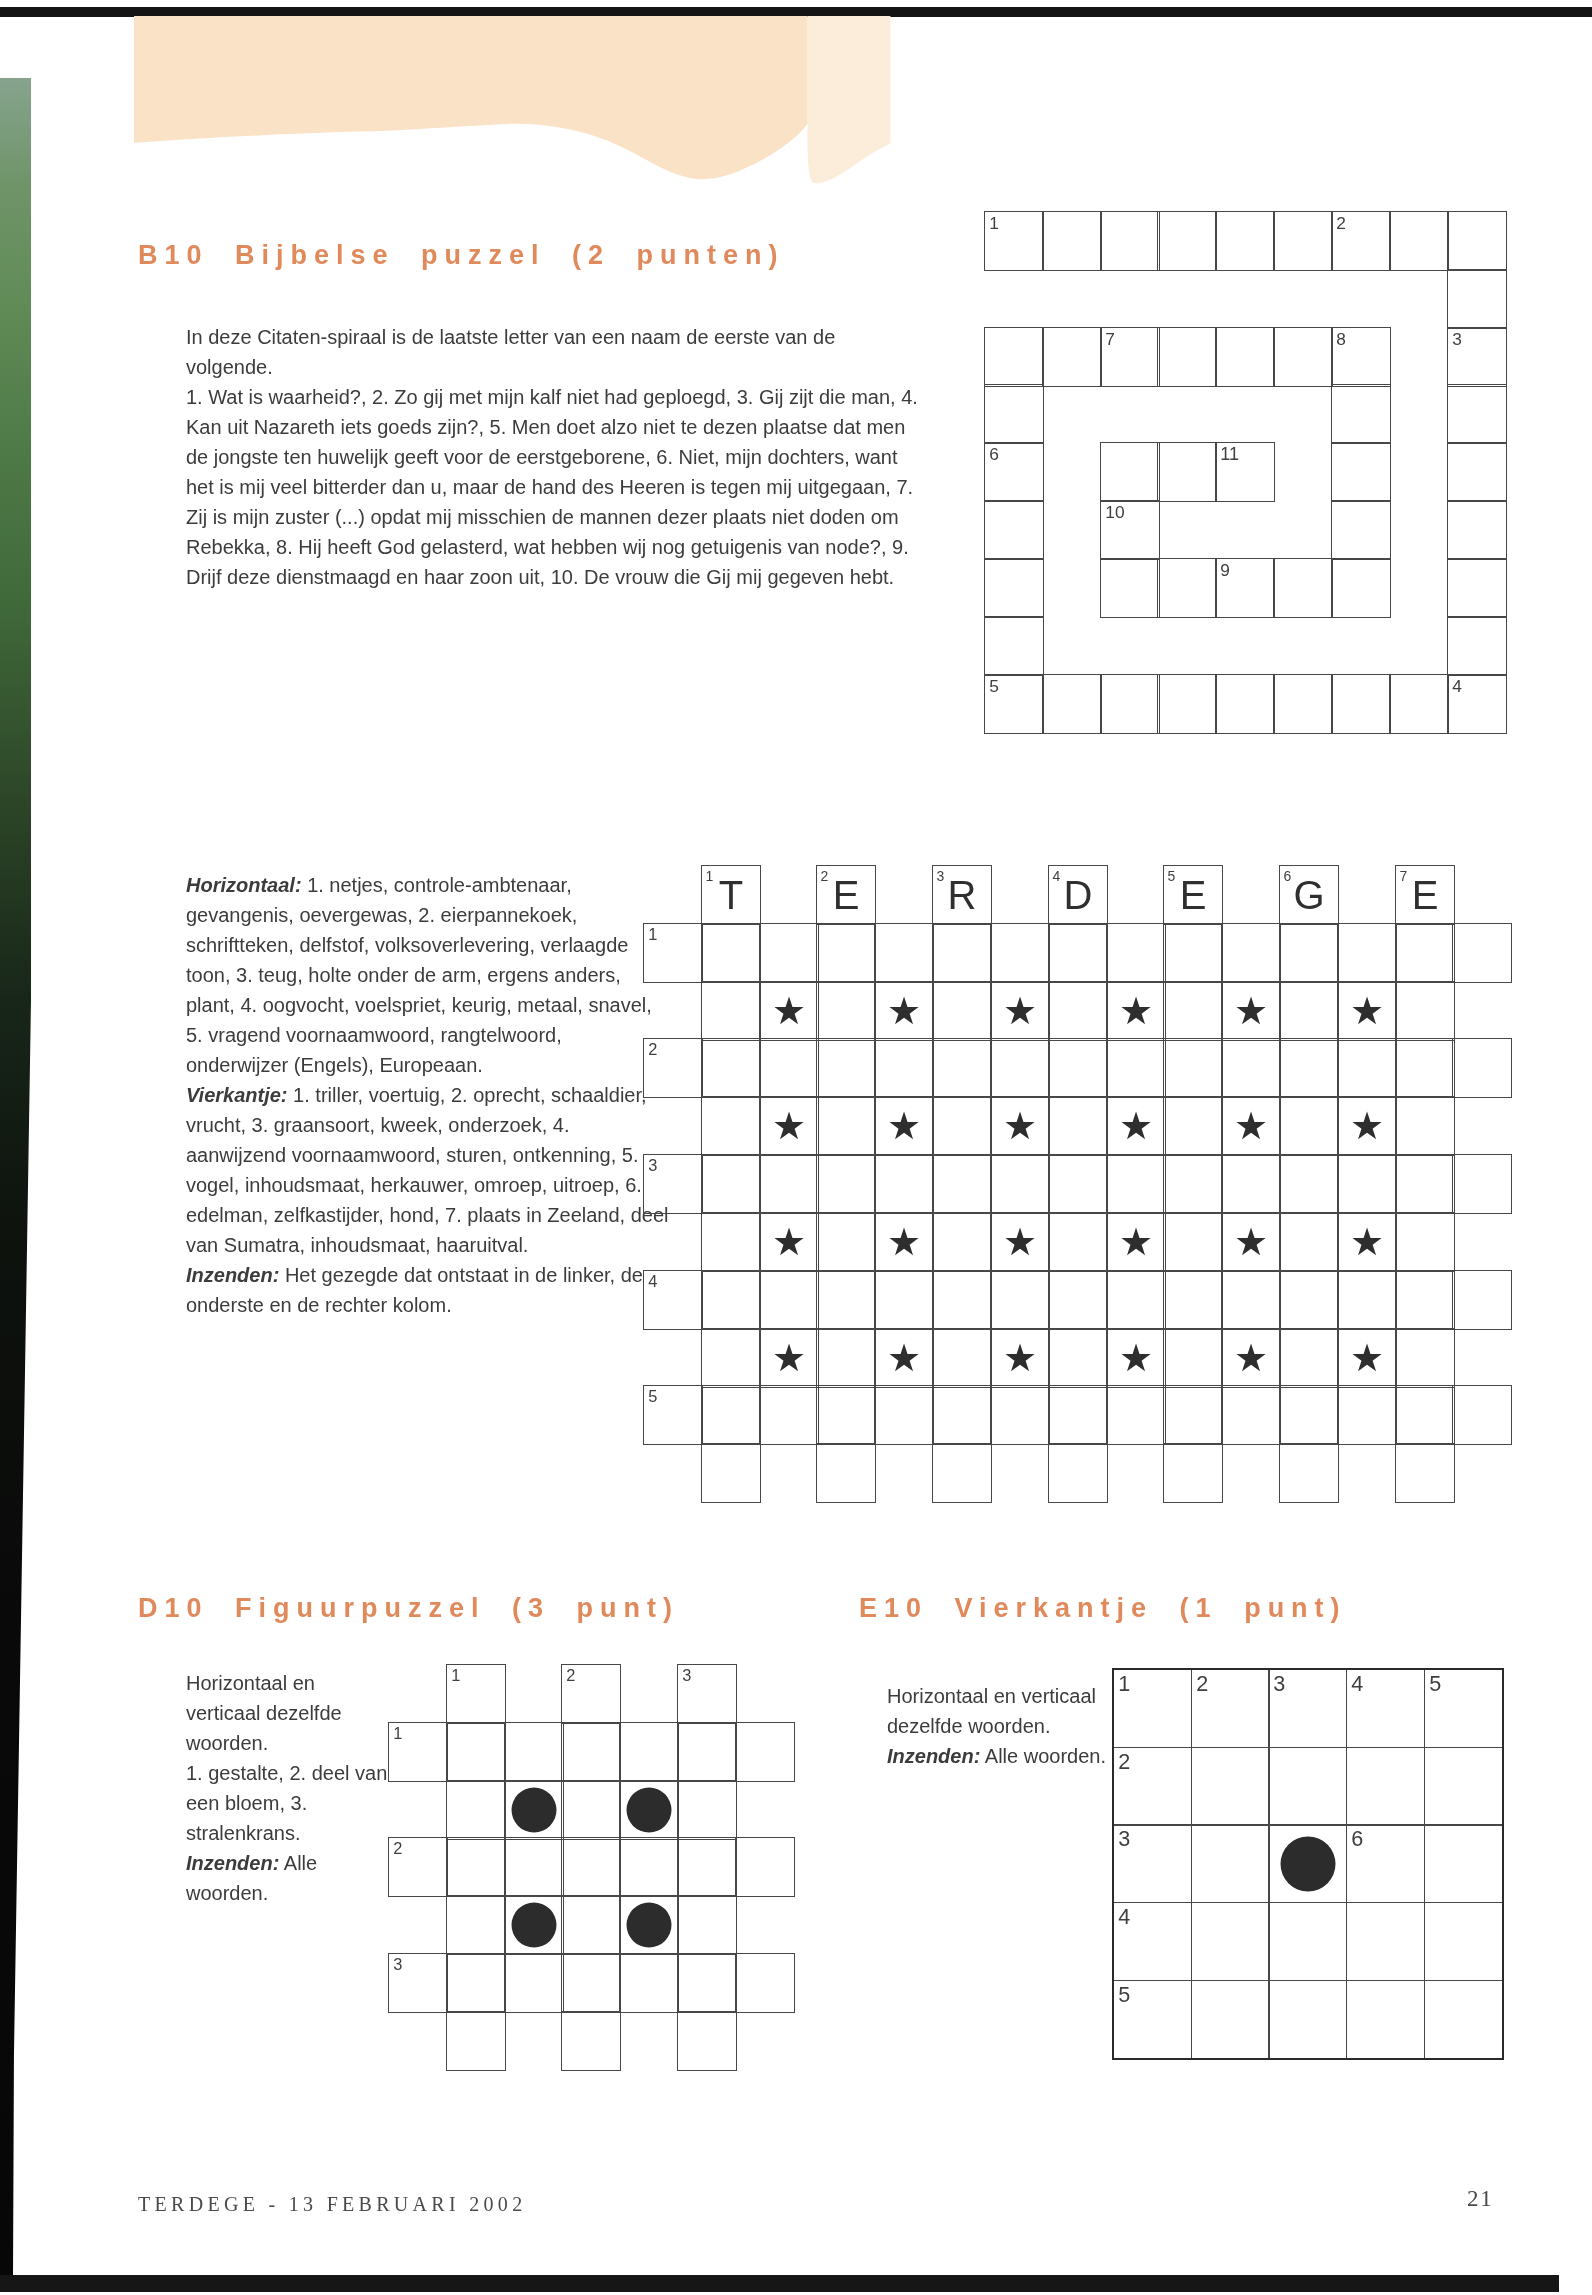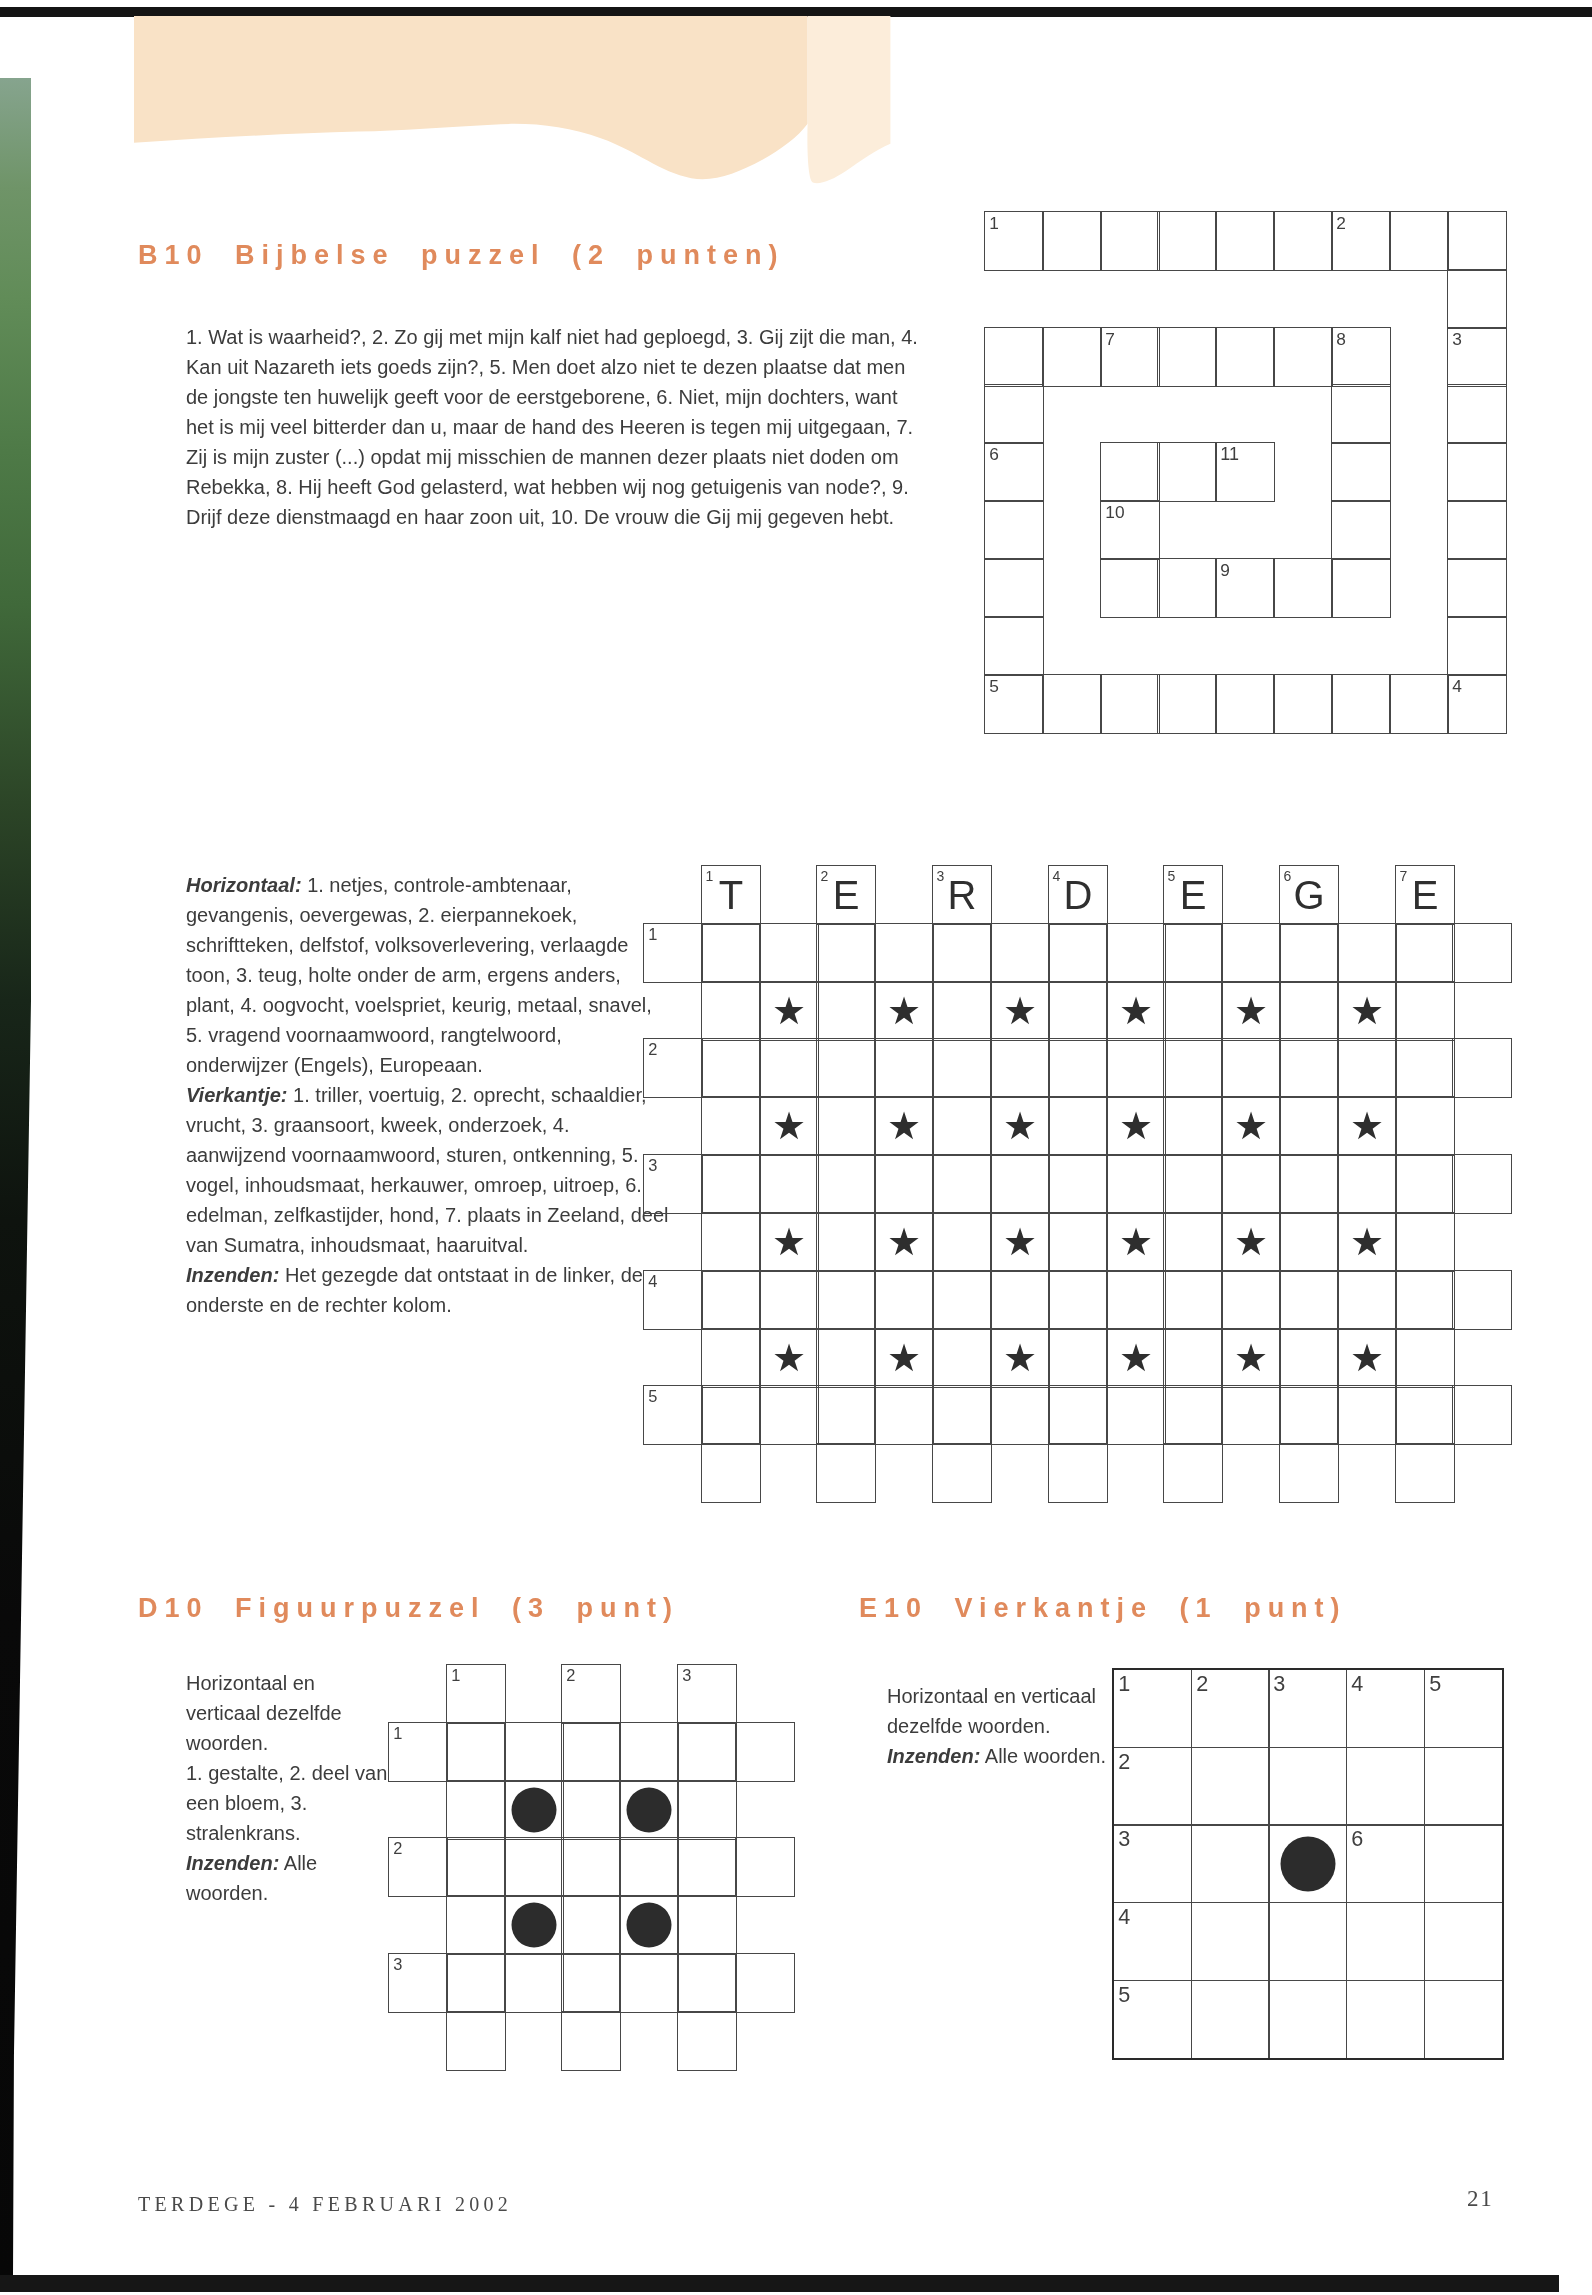--- a/index.html
+++ b/index.html
@@ -47,20 +47,21 @@
       C360 129 310 133 260 134 C180 136 90 141 0 147 Z" fill="#f9e2c6"></path>
     <path d="M781 0 L877 0 L877 148
       C860 155 842 168 825 180 C810 190 795 196 787 193
       C782 191 780 160 781 125 Z" fill="#fcedda"></path>
   </svg>
 
   <div class="left-strip"></div>
 
   <h2 class="head" style="left:138px;top:240px">B10 Bijbelse puzzel (2 punten)</h2>
   <div class="txt" style="left:186px;top:322px;width:738px">
+    <p><span>In deze Citaten-spiraal is de laatste letter van een naam de eerste van de volgende.</span></p>
     <p><span>1. Wat is waarheid?, 2. Zo gij met mijn kalf niet had geploegd, 3. Gij zijt die man, 4. Kan uit Nazareth iets goeds zijn?, 5. Men doet alzo niet te dezen plaatse dat men de jongste ten huwelijk geeft voor de eerstgeborene, 6. Niet, mijn dochters, want het is mij veel bitterder dan u, maar de hand des Heeren is tegen mij uitgegaan, 7. Zij is mijn zuster (...) opdat mij misschien de mannen dezer plaats niet doden om Rebekka, 8. Hij heeft God gelasterd, wat hebben wij nog getuigenis van node?, 9. Drijf deze dienstmaagd en haar zoon uit, 10. De vrouw die Gij mij gegeven hebt.</span></p>
   </div>
 
   <div class="txt" style="left:186px;top:870px;width:483px">
     <p><span class="lead">Horizontaal:</span> <span>1. netjes, controle-ambtenaar, gevangenis, oevergewas, 2. eierpannekoek, schriftteken, delfstof, volksoverlevering, verlaagde toon, 3. teug, holte onder de arm, ergens anders, plant, 4. oogvocht, voelspriet, keurig, metaal, snavel, 5. vragend voornaamwoord, rangtelwoord, onderwijzer (Engels), Europeaan.</span></p>
     <p><span class="lead">Vierkantje:</span> <span>1. triller, voertuig, 2. oprecht, schaaldier, vrucht, 3. graansoort, kweek, onderzoek, 4. aanwijzend voornaamwoord, sturen, ontkenning, 5. vogel, inhoudsmaat, herkauwer, omroep, uitroep, 6. edelman, zelfkastijder, hond, 7. plaats in Zeeland, deel van Sumatra, inhoudsmaat, haaruitval.</span></p>
     <p><span class="lead">Inzenden:</span> <span>Het gezegde dat ontstaat in de linker, de onderste en de rechter kolom.</span></p>
   </div>
 
   <h2 class="head" style="left:138px;top:1593px">D10 Figuurpuzzel (3 punt)</h2>
@@ -69,21 +70,21 @@
     <p><span>1. gestalte, 2. deel van een bloem, 3. stralenkrans.</span></p>
     <p><span class="lead">Inzenden:</span> <span>Alle woorden.</span></p>
   </div>
 
   <h2 class="head" style="left:859px;top:1593px">E10 Vierkantje (1 punt)</h2>
   <div class="txt" style="left:887px;top:1681px;width:226px">
     <p><span>Horizontaal en verticaal dezelfde woorden.</span></p>
     <p><span class="lead">Inzenden:</span> <span>Alle woorden.</span></p>
   </div>
 
-  <div class="footer-left">TERDEGE - 4 FEBRUARI 2002</div>
+  <div class="footer-left">TERDEGE - 13 FEBRUARI 2002</div>
   <div class="footer-right">21</div>
 
   <div class="bottom-bar"></div>
 
 <div class="grid" style="left: 984px; top: 211px;">
       <div class="cell" style="left: 0px; top: 0px; width: 60px; height: 60px;">
         <span class="cl" style="font-size: 17.3px;">1</span>
       </div>
       <div class="cell" style="left: 58px; top: 0px; width: 60px; height: 60px;"></div>
       <div class="cell" style="left: 116px; top: 0px; width: 60px; height: 60px;"></div>

